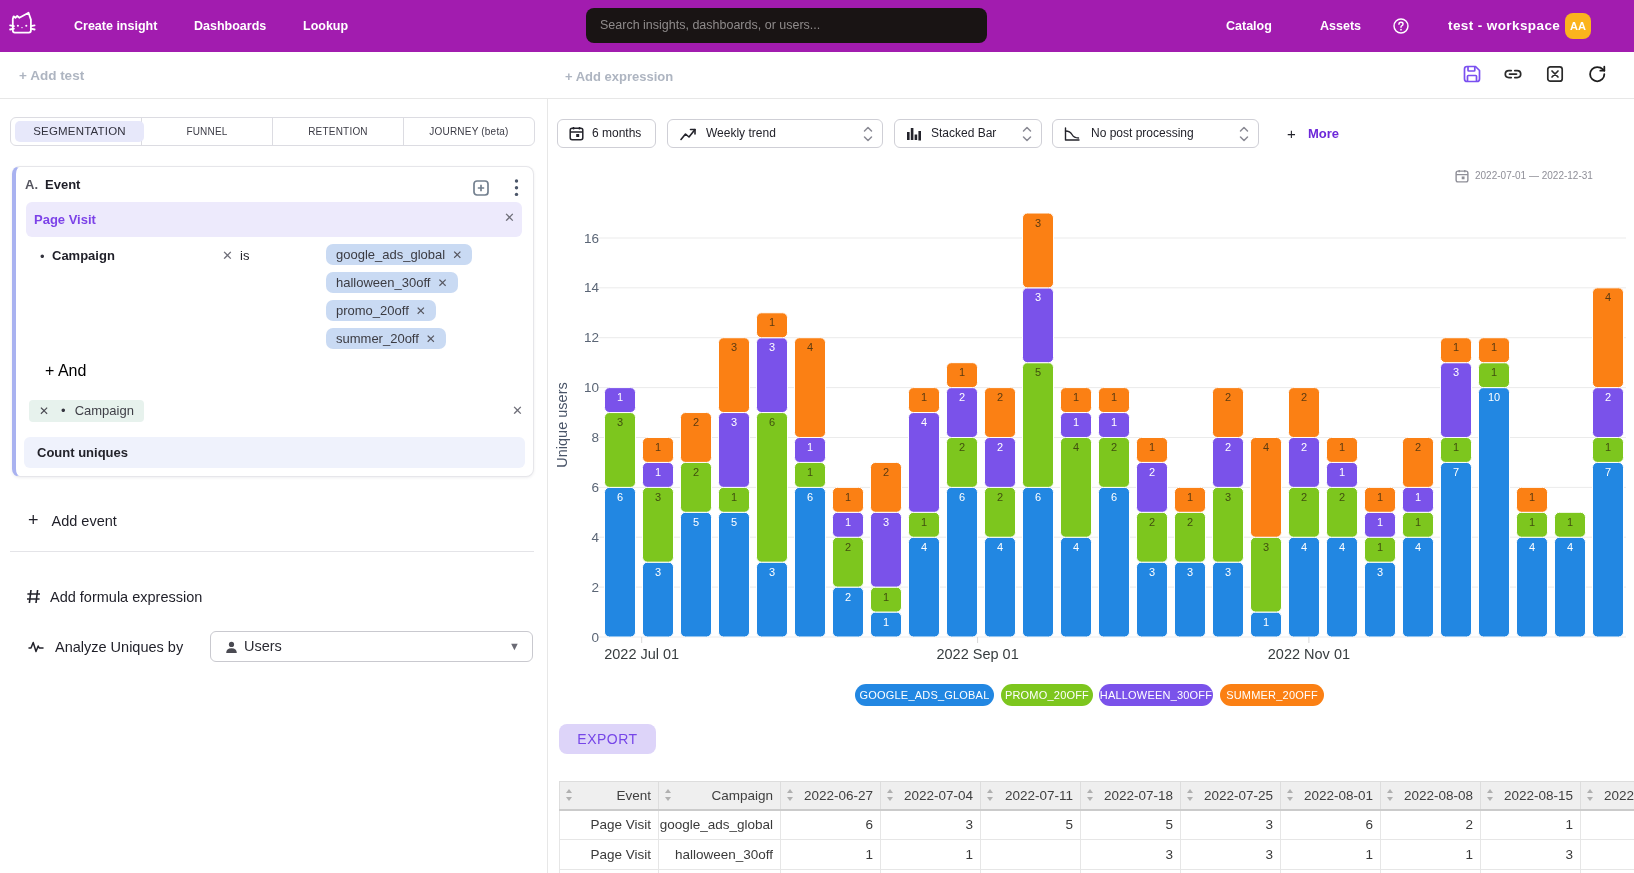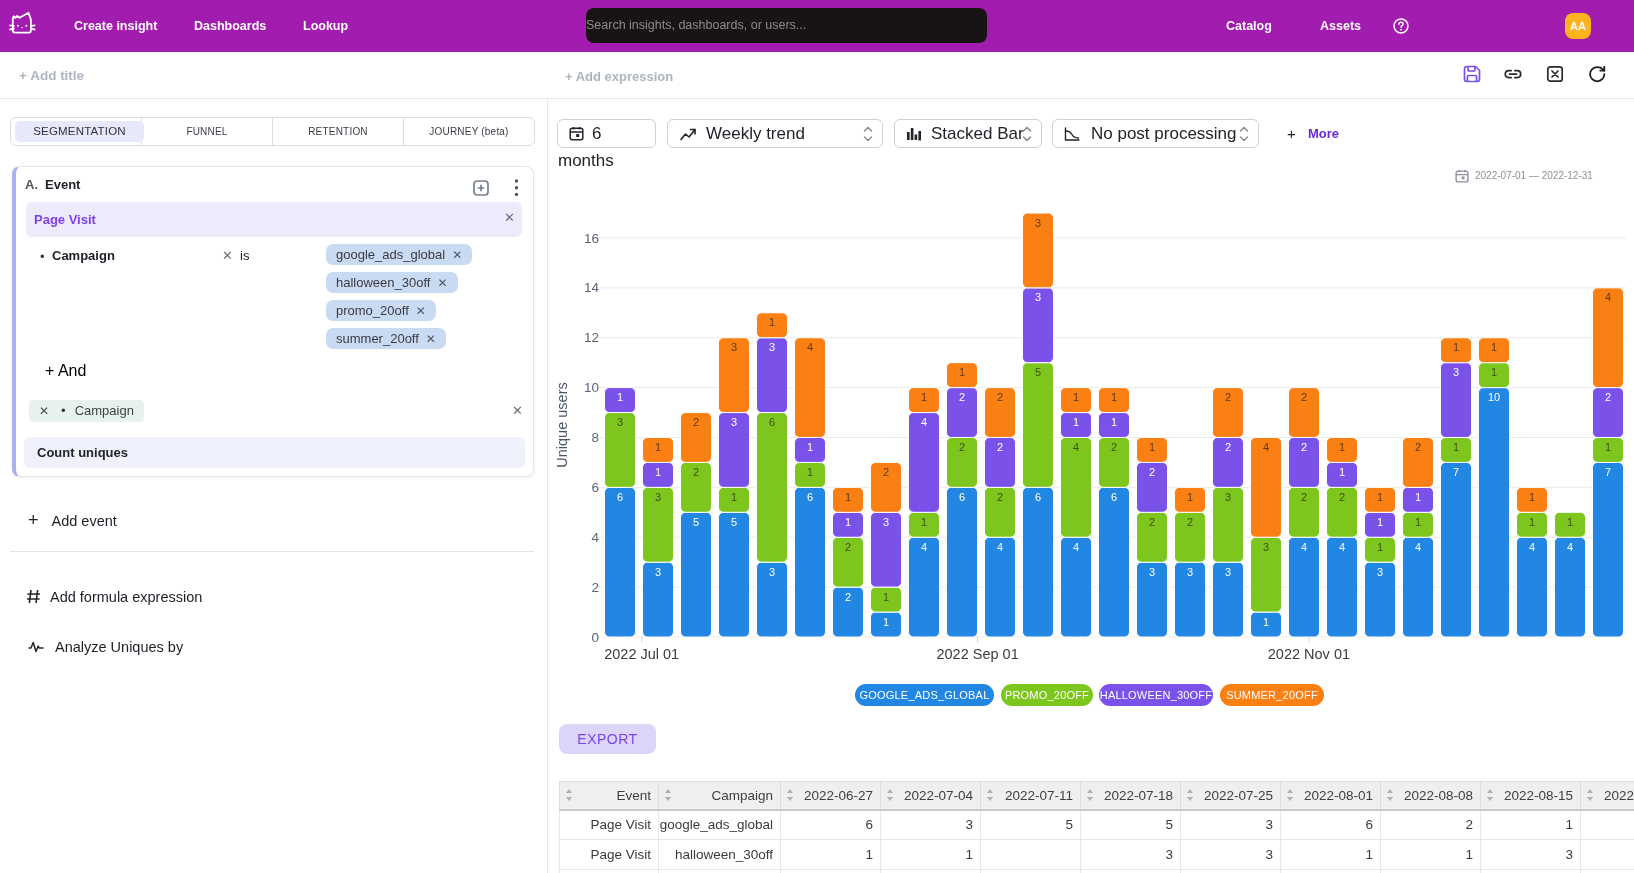--- a/index.html
+++ b/index.html
@@ -3,21 +3,21 @@
 <meta charset="utf-8">
 <style>
 * { margin:0; padding:0; box-sizing:border-box; }
 html,body { width:1634px; height:873px; overflow:hidden; background:#fff;
   font-family:"Liberation Sans", sans-serif; }
 .abs { position:absolute; }
 
 
 #topbar { position:absolute; left:0; top:0; width:1634px; height:52px; background:#a21caf; }
 .navlink { position:absolute; top:0; height:52px; line-height:52px; color:#fff; font-size:12.5px; font-weight:bold; }
-#search { position:absolute; left:586px; top:8px; width:401px; height:35px; background:#191414; border-radius:8px; color:#8f8b8b; font-size:12.5px; line-height:35px; padding-left:0; }
+#search { position:absolute; left:586px; top:8px; width:401px; height:35px; background:#191414; border-radius:8px; color:#8f8b8b; font-size:12.5px; line-height:35px; padding-left:14px; }
 #avatar { position:absolute; left:1565px; top:13px; width:26px; height:26px; background:#fbb41d; border-radius:8px; color:#fff; font-size:11px; font-weight:bold; text-align:center; line-height:26px; }
 
 
 #hdr { position:absolute; left:0; top:52px; width:1634px; height:47px; background:#fff; border-bottom:1px solid #e7e7e7; }
 #addtitle { position:absolute; left:19px; top:16px; color:#aeb5c1; font-size:13.5px; font-weight:bold; }
 #adddesc { position:absolute; left:565px; top:17px; color:#aeb5c1; font-size:13px; font-weight:bold; }
 .hico { position:absolute; top:64px; width:20px; height:20px; }
 
 
 #lpanel { position:absolute; left:0; top:99px; width:548px; height:774px; background:#fff; border-right:1px solid #e7e7e7; }
@@ -43,21 +43,21 @@
 #cu { position:absolute; left:8px; top:270px; width:501px; height:31px; background:#eff2fc; border-radius:6px; font-size:13px; font-weight:bold; color:#23232b; line-height:31px; padding-left:13px; }
 
 #addevent { position:absolute; left:28px; top:411px; font-size:14.5px; color:#1f1f28; }
 #lpdiv { position:absolute; left:10px; top:452px; width:524px; height:1px; background:#e4e4e8; }
 #formula { position:absolute; left:26px; top:488px; font-size:14.5px; color:#1f1f28; }
 #analyze { position:absolute; left:28px; top:540px; font-size:14.5px; color:#1f1f28; }
 #usersel { position:absolute; left:210px; top:532px; width:323px; height:31px; border:1px solid #c9c9cf; border-radius:6px; font-size:14.5px; color:#2b2b33; line-height:29px; }
 
 
 #controls { position:absolute; left:548px; top:99px; width:1086px; height:62px; }
-.ctl { position:absolute; top:20px; height:29px; border:1px solid #cfcfd6; border-radius:6px; background:#fff; font-size:17px; color:#23232b; line-height:27px; }
+.ctl { position:absolute; top:20px; height:29px; border:1px solid #cfcfd6; border-radius:6px; background:#fff; font-size:12px; color:#23232b; line-height:27px; }
 .chev { position:absolute; right:9px; top:4px; width:10px; height:20px; }
 #daterange { position:absolute; left:1477px; top:170px; font-size:10px; color:#8f8f98; white-space:nowrap;text-align:center; }
 
 
 .lpill { position:absolute; top:684px; height:22px; border-radius:11px; color:#fff; font-size:11px; letter-spacing:0.2px; line-height:22px; text-align:center; white-space:nowrap; }
 #export { position:absolute; left:559px; top:724px; width:97px; height:30px; background:#ddd4f9; border-radius:8px; color:#7646e8; font-size:14px; letter-spacing:0.5px; text-align:center; line-height:30px; }
 
 
 #tbl { position:absolute; left:559px; top:781px; border-collapse:collapse; font-size:13.5px; color:#3a3a3a; table-layout:fixed; width:1121px; }
 #tbl th { background:#efefef; border:1px solid #ddd; border-bottom:2px solid #cbcbcb; height:28px; font-weight:normal; color:#3f3f3f; text-align:right; padding:0 7px 0 0; position:relative; font-size:13.5px; }
@@ -81,25 +81,26 @@
   <div class="navlink" style="left:194px">Dashboards</div>
   <div class="navlink" style="left:303px">Lookup</div>
   <div id="search">Search insights, dashboards, or users...</div>
   <div class="navlink" style="left:1226px">Catalog</div>
   <div class="navlink" style="left:1320px">Assets</div>
   <svg class="abs" style="left:1393px;top:17.5px" width="16" height="16" viewBox="0 0 22 22" fill="none" stroke="#fff" stroke-width="2">
     <circle cx="11" cy="11" r="9.6"></circle>
     <path d="M8.2 8.6 Q8.2 5.9 11 5.9 Q13.8 5.9 13.8 8.3 Q13.8 10 11.9 10.8 Q11 11.2 11 12.8" stroke-linecap="round"></path>
     <circle cx="11" cy="16" r="1.2" fill="#fff" stroke="none"></circle>
   </svg>
+  <div class="navlink" style="left:1448px;font-size:13.5px;letter-spacing:0.4px">test - workspace</div>
   <div id="avatar">AA</div>
 </div>
 
 <div id="hdr">
-  <div id="addtitle">+ Add title</div>
+  <div id="addtitle">+ Add test</div>
   <div id="adddesc">+ Add expression</div>
 </div>
 
 <svg class="hico" style="left:1462px" viewBox="0 0 20 20" fill="none" stroke="#7a4ff0" stroke-width="1.7" stroke-linejoin="round">
   <path d="M2.5 5 Q2.5 2.5 5 2.5 L13.5 2.5 L17.5 6.5 L17.5 15 Q17.5 17.5 15 17.5 L5 17.5 Q2.5 17.5 2.5 15 Z"></path>
   <path d="M6 2.8 L6 6.2 Q6 7 6.8 7 L12 7 Q12.8 7 12.8 6.2 L12.8 2.8"></path>
   <path d="M5.5 17.2 L5.5 12.3 Q5.5 11.5 6.3 11.5 L13.7 11.5 Q14.5 11.5 14.5 12.3 L14.5 17.2"></path>
 </svg>
 <svg class="hico" style="left:1503px" viewBox="0 0 20 20" fill="none" stroke="#2a2a2a" stroke-width="1.75" stroke-linecap="round">
   <path d="M8.2 6.5 L5.9 6.5 Q2.3 6.5 2.3 10 Q2.3 13.5 5.9 13.5 L8.2 13.5"></path>
@@ -158,20 +159,28 @@
   </div>
 
   <div id="addevent"><span style="font-size:18px;margin-right:13px;font-weight:normal">+</span>Add event</div>
   <div id="lpdiv"></div>
   <div id="formula"><svg width="15" height="15" viewBox="0 0 15 15" style="margin-right:9px;position:relative;top:2px" fill="none" stroke="#23232b" stroke-width="1.6">
         <path d="M5 1 L3.4 14 M11.6 1 L10 14 M1.4 5 L14 5 M1 10 L13.6 10"></path>
       </svg>Add formula expression</div>
   <div id="analyze"><svg width="16" height="12" viewBox="0 0 16 12" style="margin-right:11px;position:relative;top:1px" fill="none" stroke="#23232b" stroke-width="1.5" stroke-linejoin="round" stroke-linecap="round">
         <path d="M1 7 L3 7 L5.2 1.5 L8 10.5 L10.2 5 L11.2 7 L15 7"></path>
       </svg>Analyze Uniques by</div>
+  <div id="usersel">
+    <svg width="13" height="13" viewBox="0 0 13 13" style="position:absolute;left:14px;top:9px" fill="#4a4a52">
+        <circle cx="6.5" cy="3.4" r="2.6"></circle>
+        <path d="M1.2 12 Q1.2 7.3 6.5 7.3 Q11.8 7.3 11.8 12 Z"></path>
+      </svg>
+    <span style="position:absolute;left:33px">Users</span>
+    <span style="position:absolute;right:12px;top:0;color:#6a6a74;font-size:11px">▼</span>
+  </div>
 </div>
 
 <div id="controls">
   <div class="ctl" style="left:9px;width:99px;">
     <svg width="15" height="15" viewBox="0 0 15 15" style="position:absolute;left:11px;top:6px" fill="none" stroke="#23232b" stroke-width="1.5">
         <rect x="1.2" y="2.3" width="12.6" height="11.5" rx="2"></rect>
         <path d="M1.2 6 L13.8 6 M4.5 1 L4.5 3.6 M10.5 1 L10.5 3.6"></path>
         <rect x="7.2" y="8" width="3" height="3" fill="#23232b" stroke="none"></rect>
       </svg>
     <span style="margin-left:34px">6 months</span>

